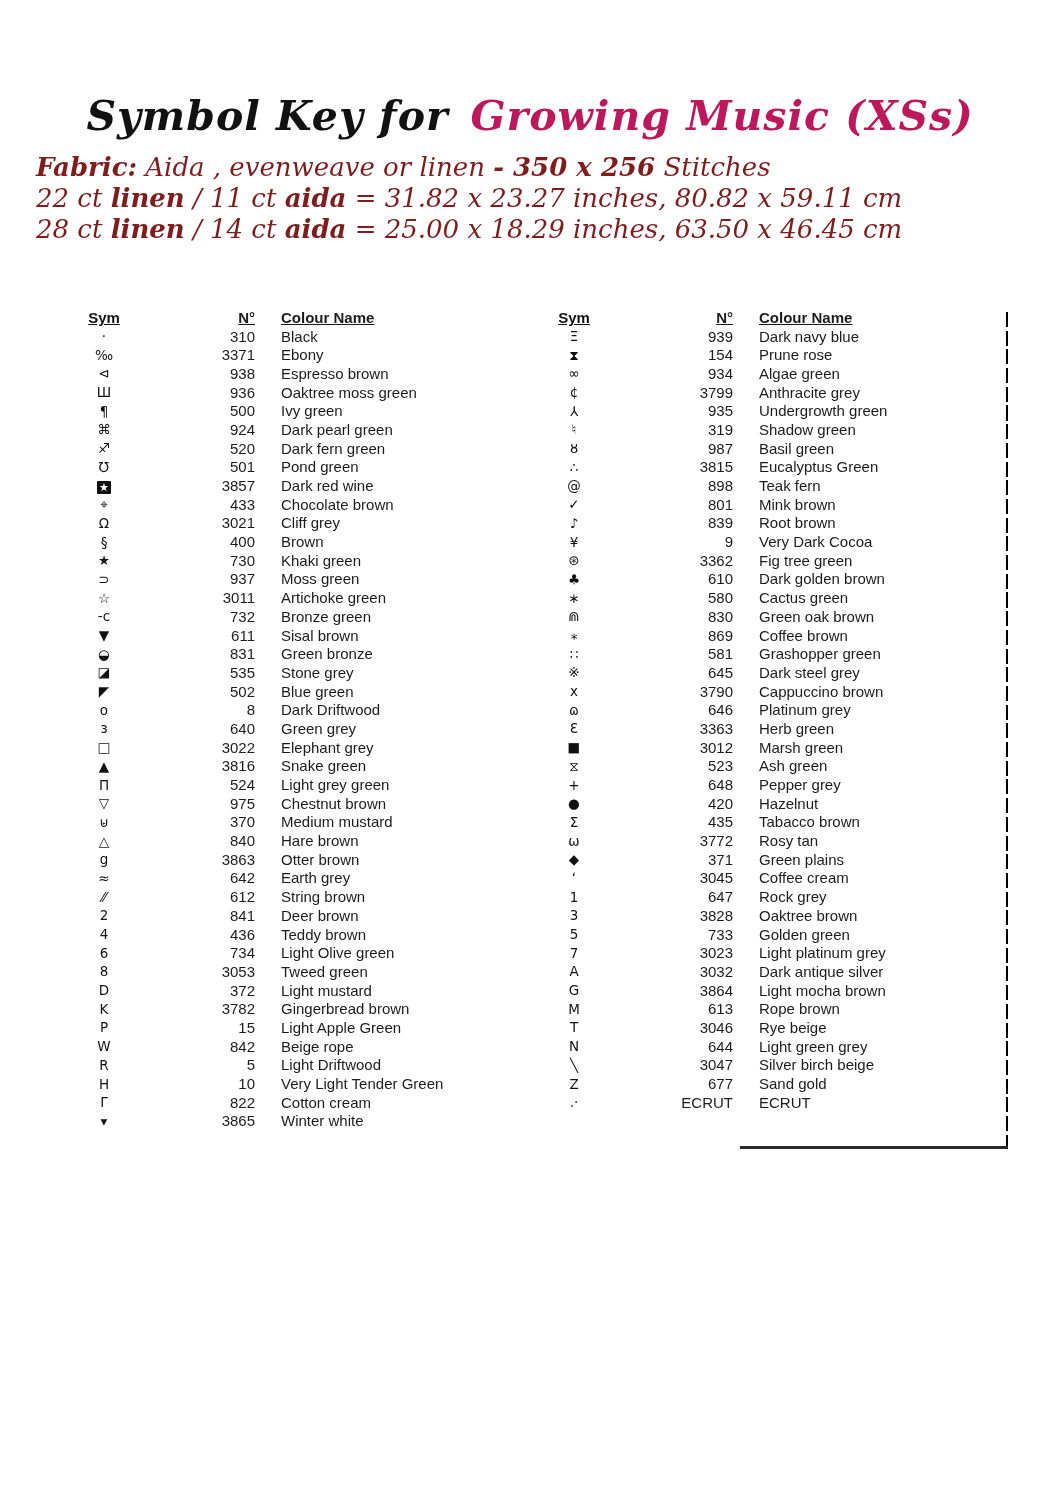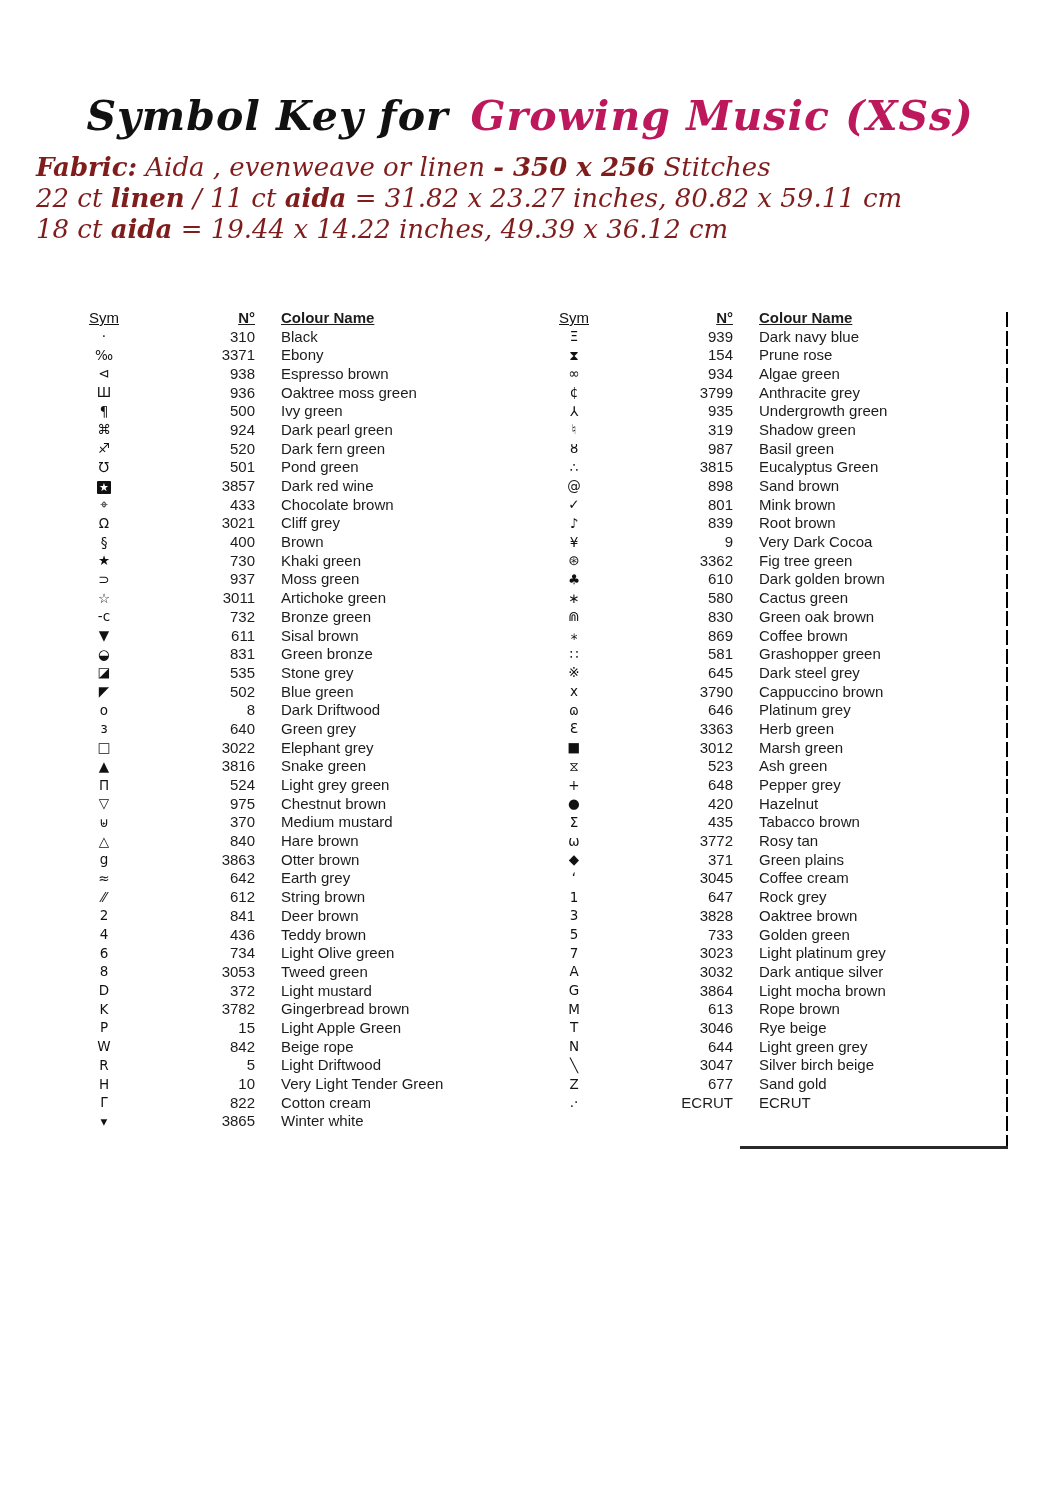--- a/index.html
+++ b/index.html
@@ -28,41 +28,41 @@
   .thead{font-weight:bold;}
   .thead span{text-decoration:underline;}
   .sym{width:58px;text-align:center;font-family:"DejaVu Sans",sans-serif;font-size:13.5px;
        line-height:1;color:#111;}
   .sym.boxed{width:auto;margin:0 auto;background:#101010;color:#ffffff;font-size:11px;
              padding:1px 2px;border-radius:1px;display:inline-block;}
   .sym-cell{width:58px;text-align:center;}
   .num{width:122px;text-align:right;font-size:15px;}
   .ktable.right .num{width:130px;}
   .name{padding-left:26px;font-size:15px;white-space:nowrap;}
-  .thead .sym{font-family:"Liberation Sans",sans-serif;font-size:15px;font-weight:normal;}
+  .thead .sym{font-family:"Liberation Sans",sans-serif;font-size:15px;font-weight:bold;}
 
   
   .vline{position:absolute;left:1006px;top:312px;width:2px;height:836px;
          background:repeating-linear-gradient(to bottom,#000 0px,#000 15px,transparent 15px,transparent 18.7px);}
   .hline{position:absolute;left:740px;top:1146px;width:268px;height:3px;background:#2a2a2a;}
 </style>
 </head>
 <body>
 
 <div class="page">
 
   <div class="title-row">
     <span class="title-script title-prefix">Symbol Key for</span>
     <span class="title-script title-name" style="color: #be185d;">Growing Music (XSs)</span>
   </div>
 
   <div class="fabric">
       <div class="fline"><span class="b">Fabric:</span><span>  Aida , evenweave or  linen </span><span class="b">- 350 x 256</span><span> Stitches</span></div>
       <div class="fline"><span>22 ct </span><span class="b">linen</span><span> / 11 ct </span><span class="b">aida</span><span> = 31.82 x 23.27 inches, 80.82 x 59.11 cm</span></div>
-      <div class="fline"><span>18 ct </span><span class="b">aida</span><span>  = 19.44 x 14.22 inches, 49.39 x 36.12 cm</span></div>
+      <div class="fline"><span>28 ct </span><span class="b">linen</span><span> / 14 ct </span><span class="b">aida</span><span> = 25.00 x 18.29 inches, 63.50 x 46.45 cm</span></div>
     </div>
 
   <div class="ktable left">
     <div class="thead">
       <span class="sym">Sym</span>
       <span class="num">N°</span>
       <span class="name">Colour Name</span>
     </div>
     <div>
         <div class="trow">
@@ -326,21 +326,21 @@
           <span class="name">Basil green</span>
         </div>
         <div class="trow">
           <span class="sym-cell"><span class="sym">∴</span></span>
           <span class="num">3815</span>
           <span class="name">Eucalyptus Green</span>
         </div>
         <div class="trow">
           <span class="sym-cell"><span class="sym">@</span></span>
           <span class="num">898</span>
-          <span class="name">Sand brown</span>
+          <span class="name">Teak fern</span>
         </div>
         <div class="trow">
           <span class="sym-cell"><span class="sym">✓</span></span>
           <span class="num">801</span>
           <span class="name">Mink brown</span>
         </div>
         <div class="trow">
           <span class="sym-cell"><span class="sym">♪</span></span>
           <span class="num">839</span>
           <span class="name">Root brown</span>

